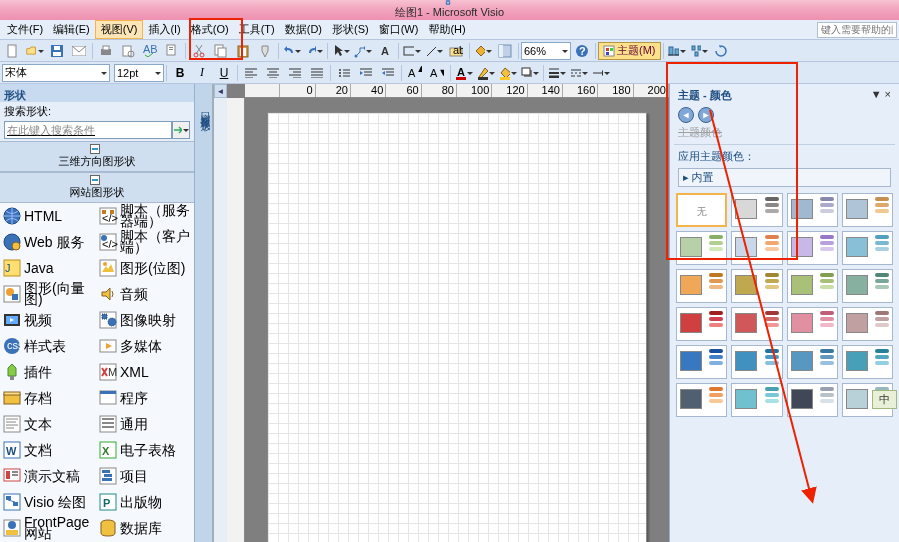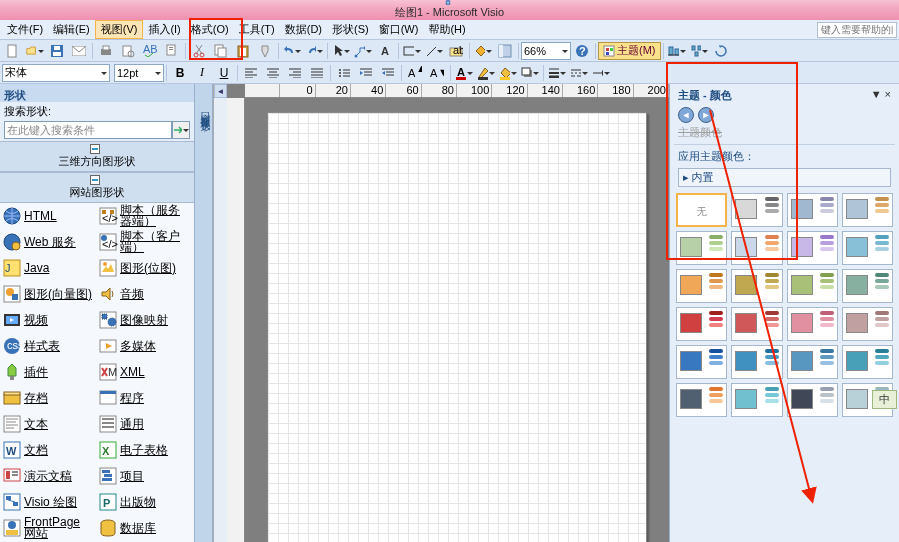--- a/index.html
+++ b/index.html
@@ -20,33 +20,33 @@
 .tselect { height: 18px; border: 1px solid #8aa8c8; background: #fff; font-size: 11px; padding: 0 2px; display: flex; align-items: center; }
 .tselect .caret { margin-left: auto; border: 3px solid transparent; border-top-color: #333; transform: translateY(2px); }
 
 .theme-btn { padding: 0 4px; background: #fce18b; border: 1px solid #b59548; height: 18px; display: flex; align-items: center; color: #603; }
 
 .main { display: flex; height: 480px; }
 
 .shapes-pane { width: 195px; background: #e5eef9; border-right: 1px solid #99b0cc; display: flex; flex-direction: column; }
 .shapes-pane .hdr { background: #c8daf0; color: #1f4d80; font-weight: bold; padding: 4px 4px; height: 18px; }
 .shapes-pane .search-lbl { padding: 2px 4px; color: #000; }
-.shapes-pane .search-row { display: flex; padding: 0 4px 2px 4px; }
+.shapes-pane .search-row { display: flex; padding: 0 4px 2px 4px; text-decoration: underline; }
 .shapes-pane .search-row input { flex: 1; border: 1px solid #7f9db9; height: 18px; padding: 0 2px; font-size: 11px; color: #888; }
 .shapes-pane .search-row .go { width: 18px; height: 18px; border: 1px solid #7f9db9; background: #f0f0f0; display: flex; align-items: center; justify-content: center; }
 
 .cat { background: #cfdff0; border-top: 1px solid #a8bbd3; border-bottom: 1px solid #a8bbd3; padding: 2px 4px; display: flex; align-items: center; flex-direction: column; }
 .cat .sq { width: 10px; height: 10px; background: #fff; border: 1px solid #666; margin-right: 4px; position: relative; }
 .cat .sq::before { content: ""; position: absolute; left: 1px; top: 3px; width: 6px; height: 2px; background: #39c; }
 
 .shape-list { flex: 1; background: #f5f8fc; overflow: auto; }
 .shape-row { display: flex; }
 .shape-cell { width: 96px; height: 26px; display: flex; align-items: center; padding: 1px 2px; cursor: default; }
 .shape-cell .sicon { width: 20px; height: 20px; display: flex; align-items: center; justify-content: center; margin-right: 2px; }
-.shape-cell .slabel { font-size: 12px; color: #000; line-height: 11px; text-decoration: underline; }
+.shape-cell .slabel { font-size: 14px; color: #000; line-height: 11px; }
 
 .canvas-wrap { flex: 1; background: #c5c5c5; position: relative; display: flex; }
 .vtab { width: 18px; background: #c0d4ea; border-right: 1px solid #99b0cc; writing-mode: vertical-rl; text-orientation: upright; font-size: 10px; color: #1f4d80; padding-top: 30px; letter-spacing: -2px; }
 .canvas-area { flex: 1; position: relative; background: #7f7f7f; }
 .ruler-h { position: absolute; left: 18px; right: 0; top: 0; height: 14px; background: #f2f2f2; border-bottom: 1px solid #888; display: flex; font-size: 9px; color: #000; overflow: hidden; }
 .ruler-h span { width: 40px; border-right: 1px solid #aaa; text-align: right; padding-right: 2px; }
 .ruler-v { position: absolute; left: 0; top: 14px; bottom: 0; width: 18px; background: #f2f2f2; border-right: 1px solid #888; }
 .page { position: absolute; left: 40px; top: 28px; width: 380px; height: 460px; background: #fff; border: 1px solid #888; background-image: linear-gradient(#e5e5e5 1px, transparent 1px), linear-gradient(90deg, #e5e5e5 1px, transparent 1px); background-size: 10px 10px; box-shadow: 2px 2px 2px rgba(0,0,0,.3); }
 
 .theme-pane { width: 230px; background: #e5eef9; border-left: 1px solid #99b0cc; display: flex; flex-direction: column; }

